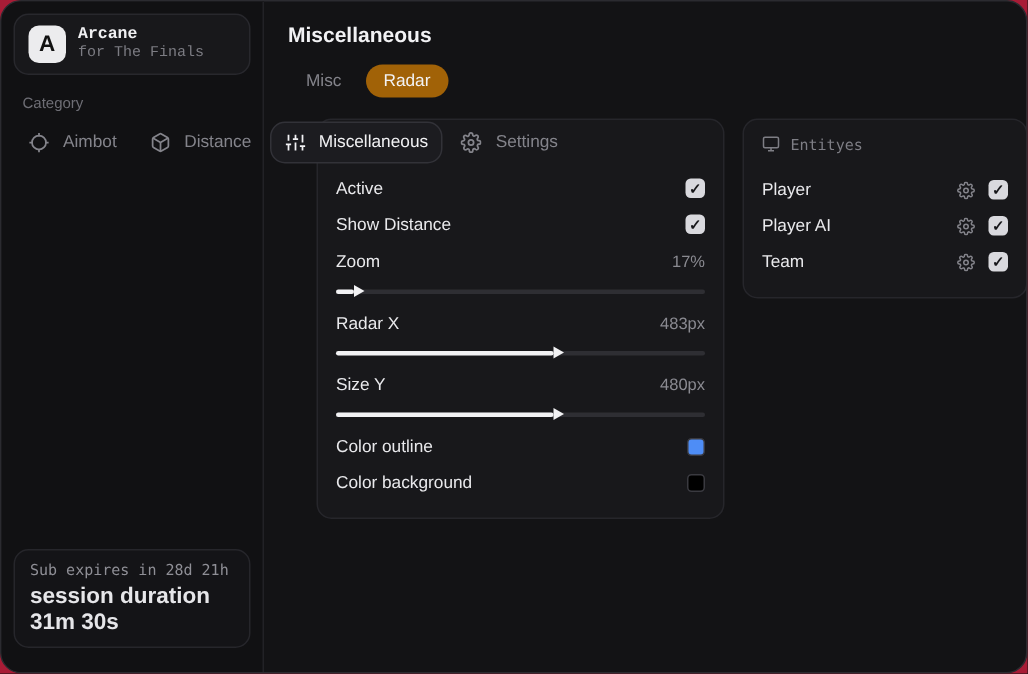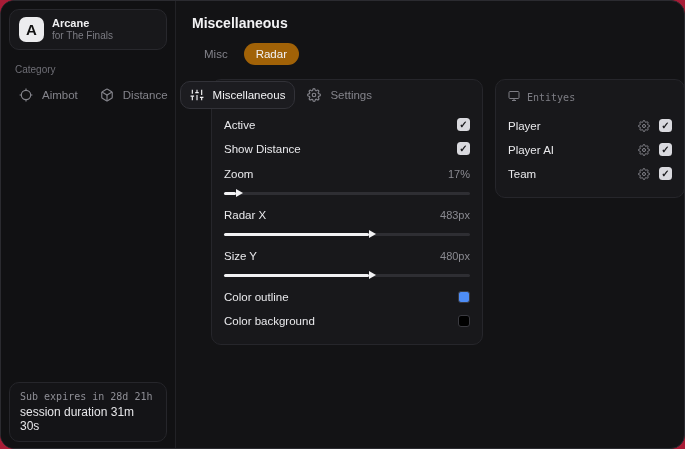--- a/index.html
+++ b/index.html
@@ -34,21 +34,21 @@
     display: flex; align-items: center; gap: 8px;
   }
   .brand-logo {
     width: 25px; height: 25px;
     background: #ececee;
     border-radius: 7px;
     color: #111;
     font-weight: bold; font-size: 15px;
     display: flex; align-items: center; justify-content: center;
   }
-  .brand-text { flex: 1; line-height: 1.15; }
+  .brand-text { flex: 1; line-height: 1.15; font-family: Liberation Mono, monospace; }
   .brand-title { color: #f0f0f2; font-size: 11px; font-weight: bold; }
   .brand-sub { color: #7c7c83; font-size: 10px; }
   .brand-gear { color: #8a8a90; }
   .category-label { color: #6e6e75; font-size: 10px; margin: 14px 6px 6px 6px; }
   .nav { display: flex; flex-direction: row; gap: 2px; }
   .nav-item {
     display: flex; align-items: center; gap: 9px;
     padding: 6px 9px;
     border-radius: 10px;
     color: #84848b;
@@ -57,32 +57,32 @@
     cursor: pointer;
   }
   .nav-item.selected {
     background: #1c1c20;
     border: 1px solid #323238;
     color: #f2f2f4;
   }
   .nav-item .ic { display: flex; width: 14px; height: 14px; }
   .nav-item svg { stroke: currentColor; }
   .footer-card {
-    position: absolute; left: 8px; bottom: 6px;
+    position: absolute; left: 8px; bottom: 16px;
     width: 158px;
     background: #141417;
     border: 1px solid #26262b;
     border-radius: 10px;
     padding: 8px 10px;
   }
   .footer-line1 {
     font-family: "DejaVu Sans Mono", monospace;
     color: #8f8f96; font-size: 10px; margin-bottom: 3px;
   }
-  .footer-line2 { color: #e6e6e9; font-size: 12px; font-weight: normal; }
+  .footer-line2 { color: #e6e6e9; font-size: 15px; font-weight: bold; }
   
   .main { flex: 1; padding: 14px 16px; }
   .page-title { color: #f2f2f4; font-size: 14px; font-weight: bold; }
   .tabs { display: flex; align-items: center; gap: 4px; margin-top: 12px; }
   .tab {
     color: #83838a; font-size: 11.5px;
     padding: 5px 12px; border-radius: 14px; cursor: pointer;
   }
   .tab.active { background: #a16207; color: #f2f2f4; }
   .cards { display: flex; align-items: flex-start; gap: 12px; margin-top: 14px; }

